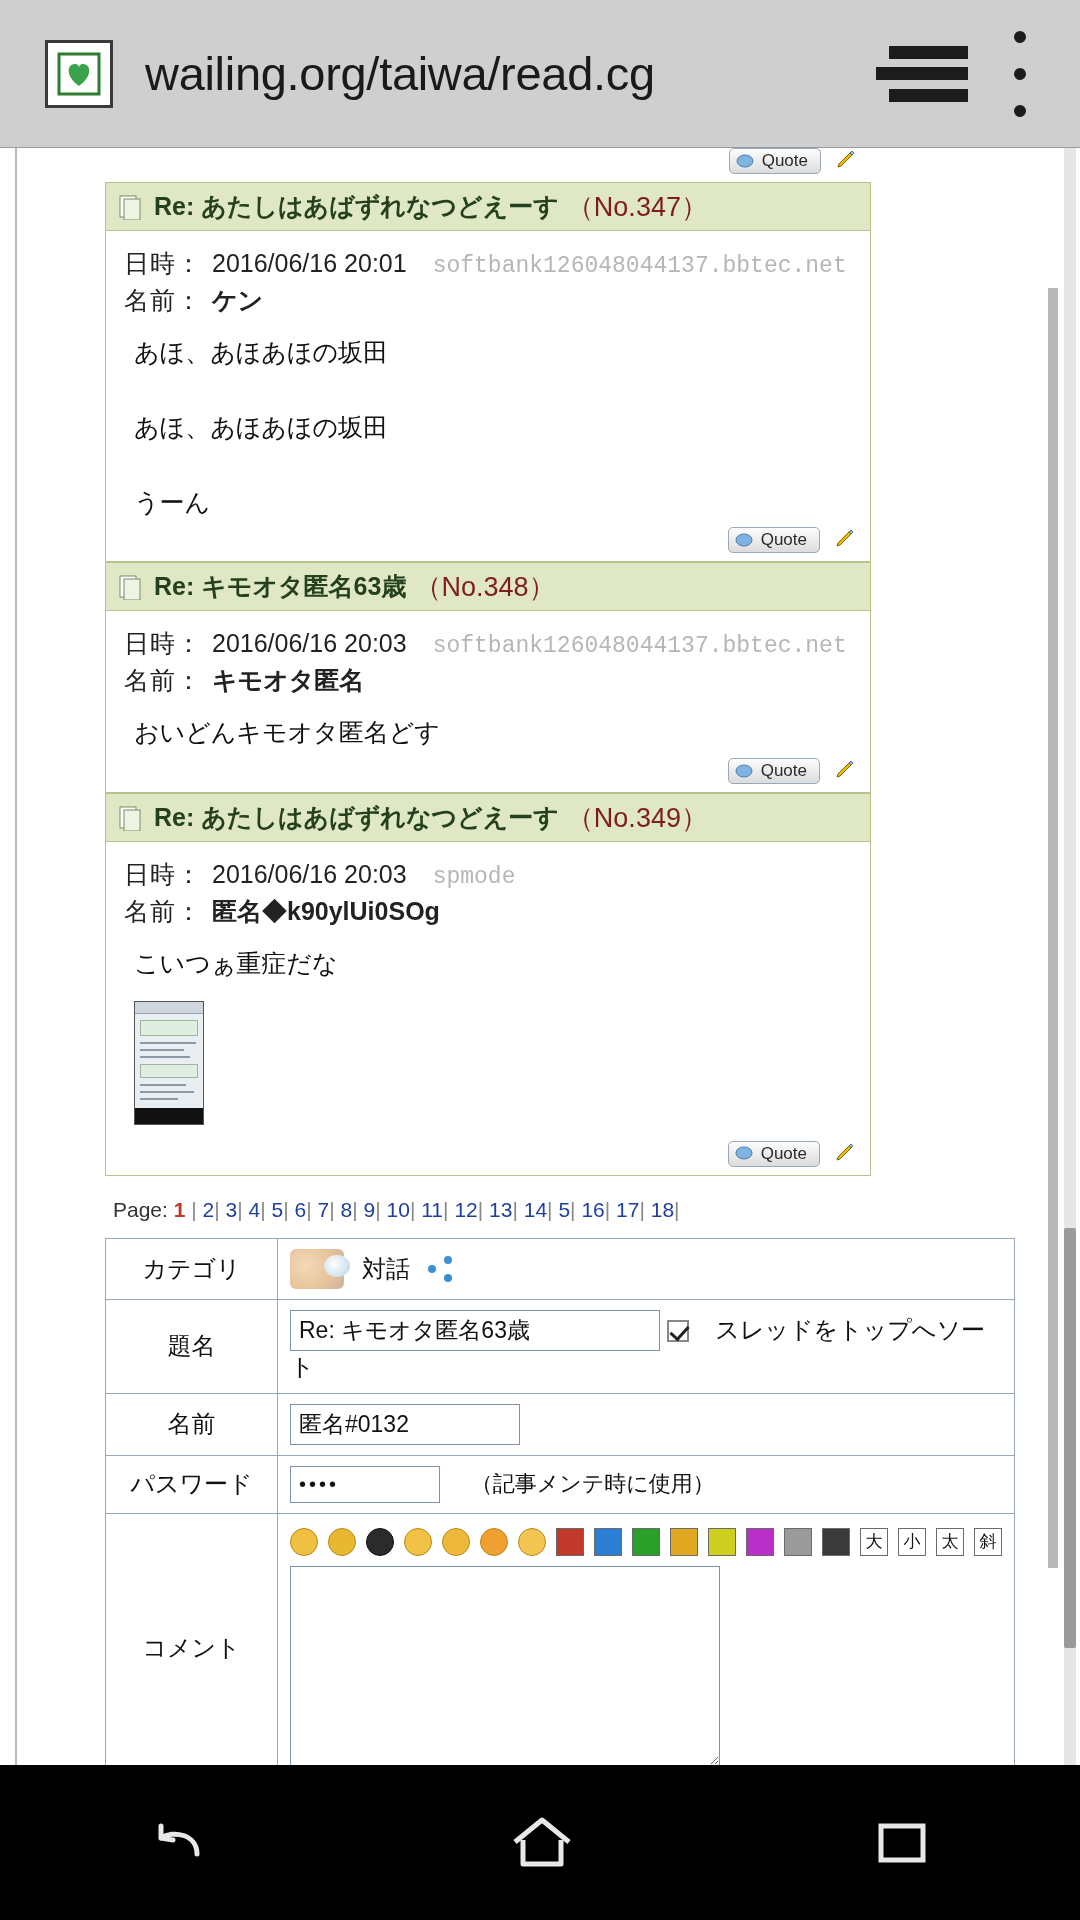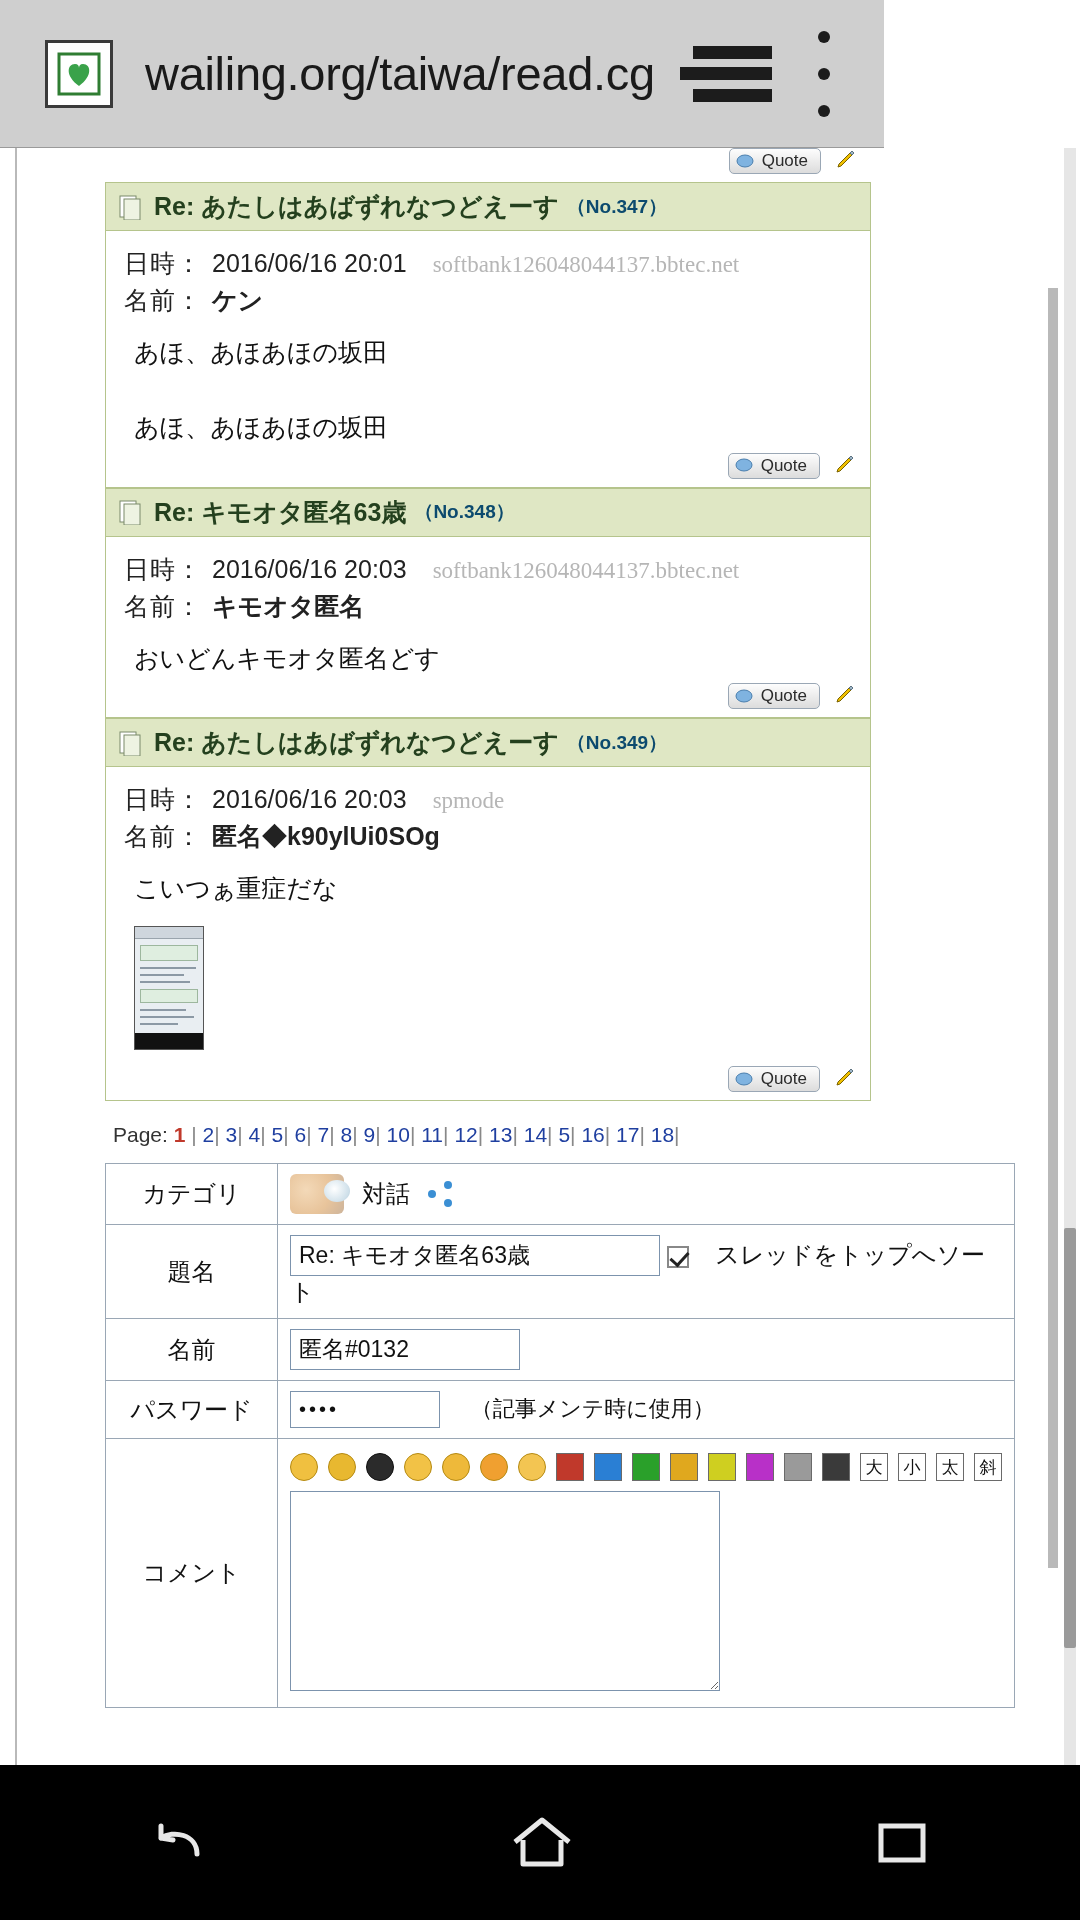--- a/index.html
+++ b/index.html
@@ -12,21 +12,21 @@
   }
   #page {
     position: relative;
     width: 1080px; height: 1920px;
     background: #ffffff;
   }
 
   
   .chrome {
     position: absolute; top: 0; left: 0;
-    width: 884px; height: 148px;
+    width: 1080px; height: 148px;
     background: #cfcfcf;
     display: flex; align-items: center;
     border-bottom: 1px solid #9a9a9a;
   }
   .fav {
     width: 68px; height: 68px; margin-left: 45px;
     background: #ffffff; border: 3px solid #3a3a3a;
     display: flex; align-items: center; justify-content: center;
     flex: 0 0 auto;
   }
@@ -67,27 +67,27 @@
   }
 
   
   .post { border: 1px solid #b5c48c; margin-bottom: 0; background:#fff; }
   .post-head {
     background: #dfe7c4; border-bottom: 1px solid #b5c48c;
     height: 48px; display: flex; align-items: center; padding-left: 12px;
     font-size: 25px; color: #24401e; font-weight: bold;
   }
   .post-head .doc-icon { margin-right: 12px; display:flex; }
-  .post-head .no { font-weight: bold; font-size: 19px; color:#0c4a6e; margin-left: 8px; }
+  .post-head .no { font-weight: normal; font-size: 27px; color:#7f1d1d; margin-left: 8px; }
   .post-body { padding: 14px 0 0 0; background: #ffffff; }
   .meta-row { display:flex; align-items: baseline; font-size: 25px; color:#222; padding: 2px 0 2px 18px; }
   .meta-label { letter-spacing: 1px; }
   .meta-val { margin-left: 10px; font-weight: bold; }
   .meta-val.plain { font-weight: normal; }
-  .meta-host { margin-left: 26px; color: #b6b6b6; font-family: Liberation Serif, serif; font-size: 23px; }
+  .meta-host { margin-left: 26px; color: #b6b6b6; font-family: Liberation Mono, monospace; font-size: 23px; }
   .msg { font-size: 25px; color:#111; padding: 14px 0 0 28px; line-height: 1.55; }
   .msg p { margin: 0 0 36px 0; }
   .msg p:last-child { margin-bottom: 0; }
 
   .quote-bar { display: flex; justify-content: flex-end; align-items: center; padding: 6px 14px 8px 0; }
   .quote-btn {
     display:flex; align-items:center; gap:6px;
     background: linear-gradient(#fdfdfd,#dcdcdc);
     border:1px solid #9aa7b5; border-radius: 5px;
     padding: 2px 12px 2px 6px; font-size: 17px; color:#2b2b2b;
@@ -225,20 +225,21 @@
               <span class="meta-val plain">2016/06/16 20:01</span>
               <span class="meta-host">softbank126048044137.bbtec.net</span>
             </div>
             <div class="meta-row">
               <span class="meta-label">名前：</span>
               <span class="meta-val">ケン</span>
             </div>
             <div class="msg">
               <p>あほ、あほあほの坂田</p>
               <p>あほ、あほあほの坂田</p>
+              <p>うーん</p>
             </div>
             <div class="quote-bar">
               <div class="quote-btn">
                 <svg width="20" height="15" viewBox="0 0 20 15">
                     <ellipse cx="9" cy="7" rx="8" ry="6" fill="#7fb3e0" stroke="#4a7fae"></ellipse>
                   </svg>
                 <span>Quote</span>
               </div>
               <span class="pencil">
                 <svg width="22" height="22" viewBox="0 0 22 22">

